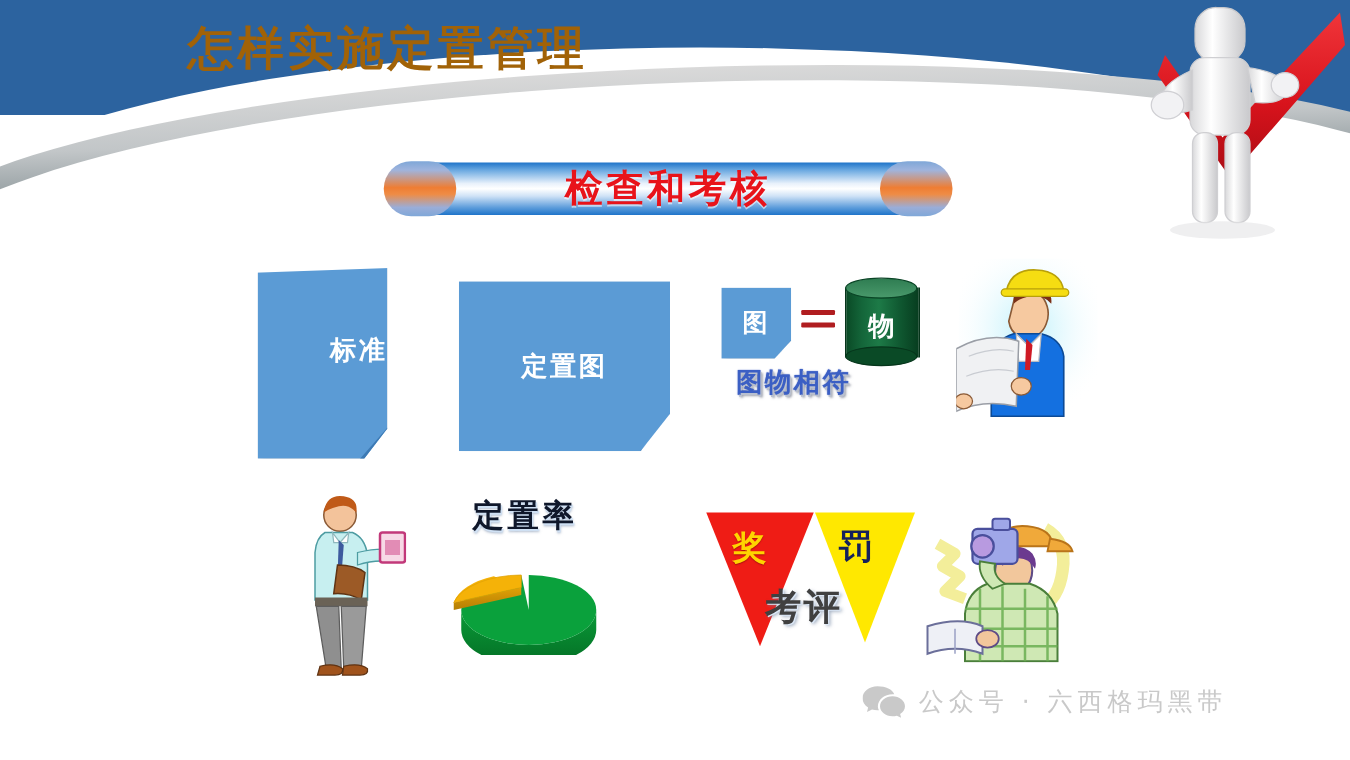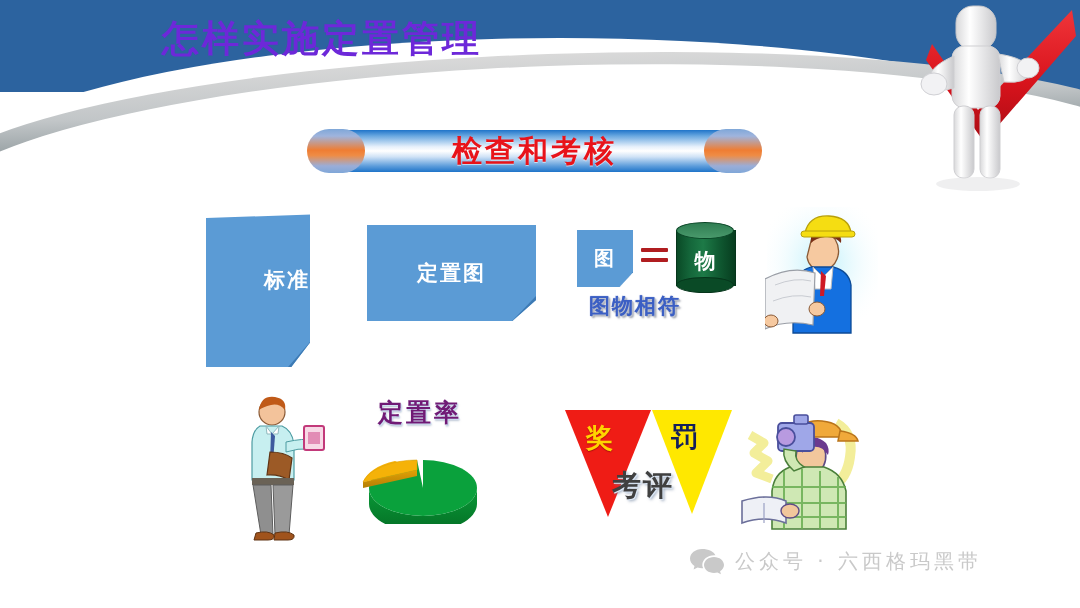--- a/index.html
+++ b/index.html
@@ -28,24 +28,23 @@
     border-radius:50% 50% 0 0 / 90% 90% 0 0;
     transform:rotate(-2.0deg);
     z-index:2;
   }
   .header-swoosh::after{
     content:"";position:absolute;left:0;top:12px;width:1260px;height:140px;
     background:#ffffff;border-radius:50% 50% 0 0 / 92% 92% 0 0;
   }
   .header-title{
     position:absolute;left:150px;top:14px;
-    font-size:37px;font-weight:bold;color:#6d28d9;
+    font-size:37px;font-weight:bold;color:#a16207;
     letter-spacing:3px;z-index:6;white-space:nowrap;
     font-family:Liberation Serif, serif;
-    margin-left:12px;
   }
 
   
   .mascot{position:absolute;left:900px;top:2px;width:180px;height:190px;z-index:7;}
 
   
   .pill{
     position:absolute;left:307px;top:129px;width:455px;height:44px;z-index:8;
   }
   .pill-cap{
@@ -79,21 +78,21 @@
   .doc-std{
     left:206px;top:192px;width:104px;height:175px;font-size:21px;
     clip-path:polygon(0 0,100% 0,100% 86%,82% 100%,0 100%);
     justify-content:flex-end;
   }
   .doc-std .fold{
     border-left:22px solid transparent;border-bottom:25px solid #3d7ab4;
     right:0;bottom:0;
   }
   .doc-map{
-    left:367px;top:225px;width:169px;height:96px;font-size:21px;
+    left:367px;top:225px;width:169px;height:136px;font-size:21px;
     clip-path:polygon(0 0,100% 0,100% 78%,86% 100%,0 100%);
   }
   .doc-map .fold{
     border-left:24px solid transparent;border-bottom:25px solid #3d7ab4;
   }
   .doc-tu{
     left:577px;top:230px;width:56px;height:57px;font-size:20px;
     clip-path:polygon(0 0,100% 0,100% 74%,76% 100%,0 100%);
   }
   .doc-tu .fold{
@@ -132,21 +131,21 @@
     position:absolute;font-weight:bold;white-space:nowrap;
     font-family:"DejaVu Serif","Liberation Serif",serif;
   }
   .wa-tuwu{
     left:589px;top:292px;font-size:21px;letter-spacing:2px;
     color:#3b5fc4;
     text-shadow:1px 1px 0 #b9c0cf,2px 2px 2px rgba(120,126,140,.75),0 0 1px #2447b8;
   }
   .wa-rate{
     left:378px;top:396px;font-size:25px;letter-spacing:3px;
-    color:#701a75;
+    color:#0f172a;
     text-shadow:1px 1px 0 #cfe0f3,1px 2px 2px rgba(120,140,170,.6);
   }
   .wa-kaoping{
     left:612px;top:466px;font-size:29px;letter-spacing:2px;z-index:9;
     color:#404040;
     text-shadow:1px 1px 0 #dbe7f6,2px 2px 3px rgba(110,130,160,.65);
   }
 
   
   .pie-wrap{position:absolute;left:355px;top:442px;width:135px;height:82px;}

